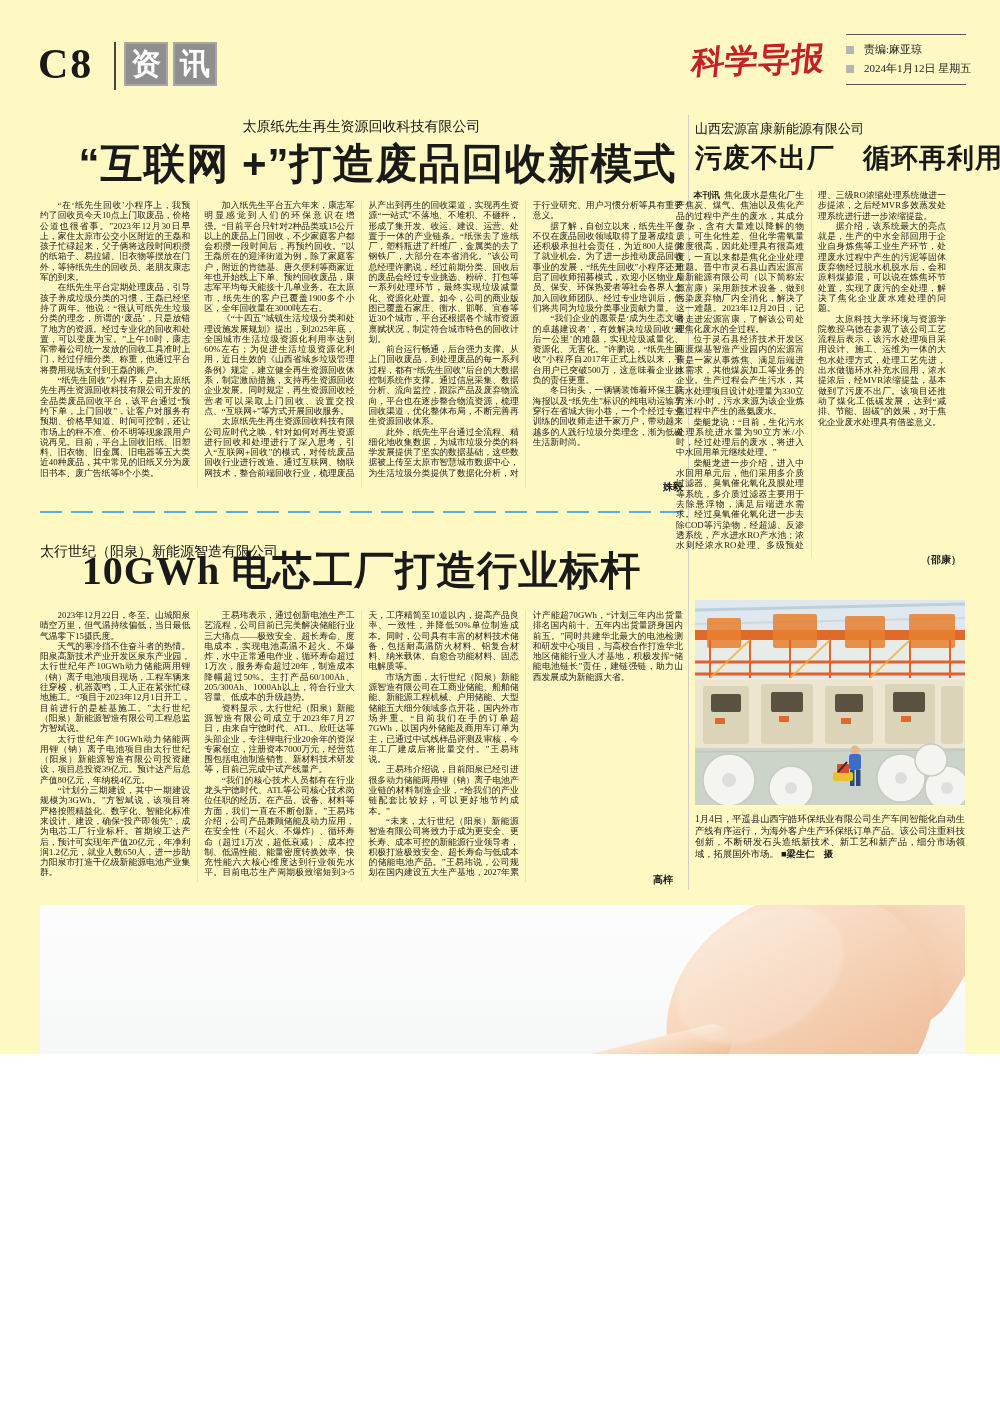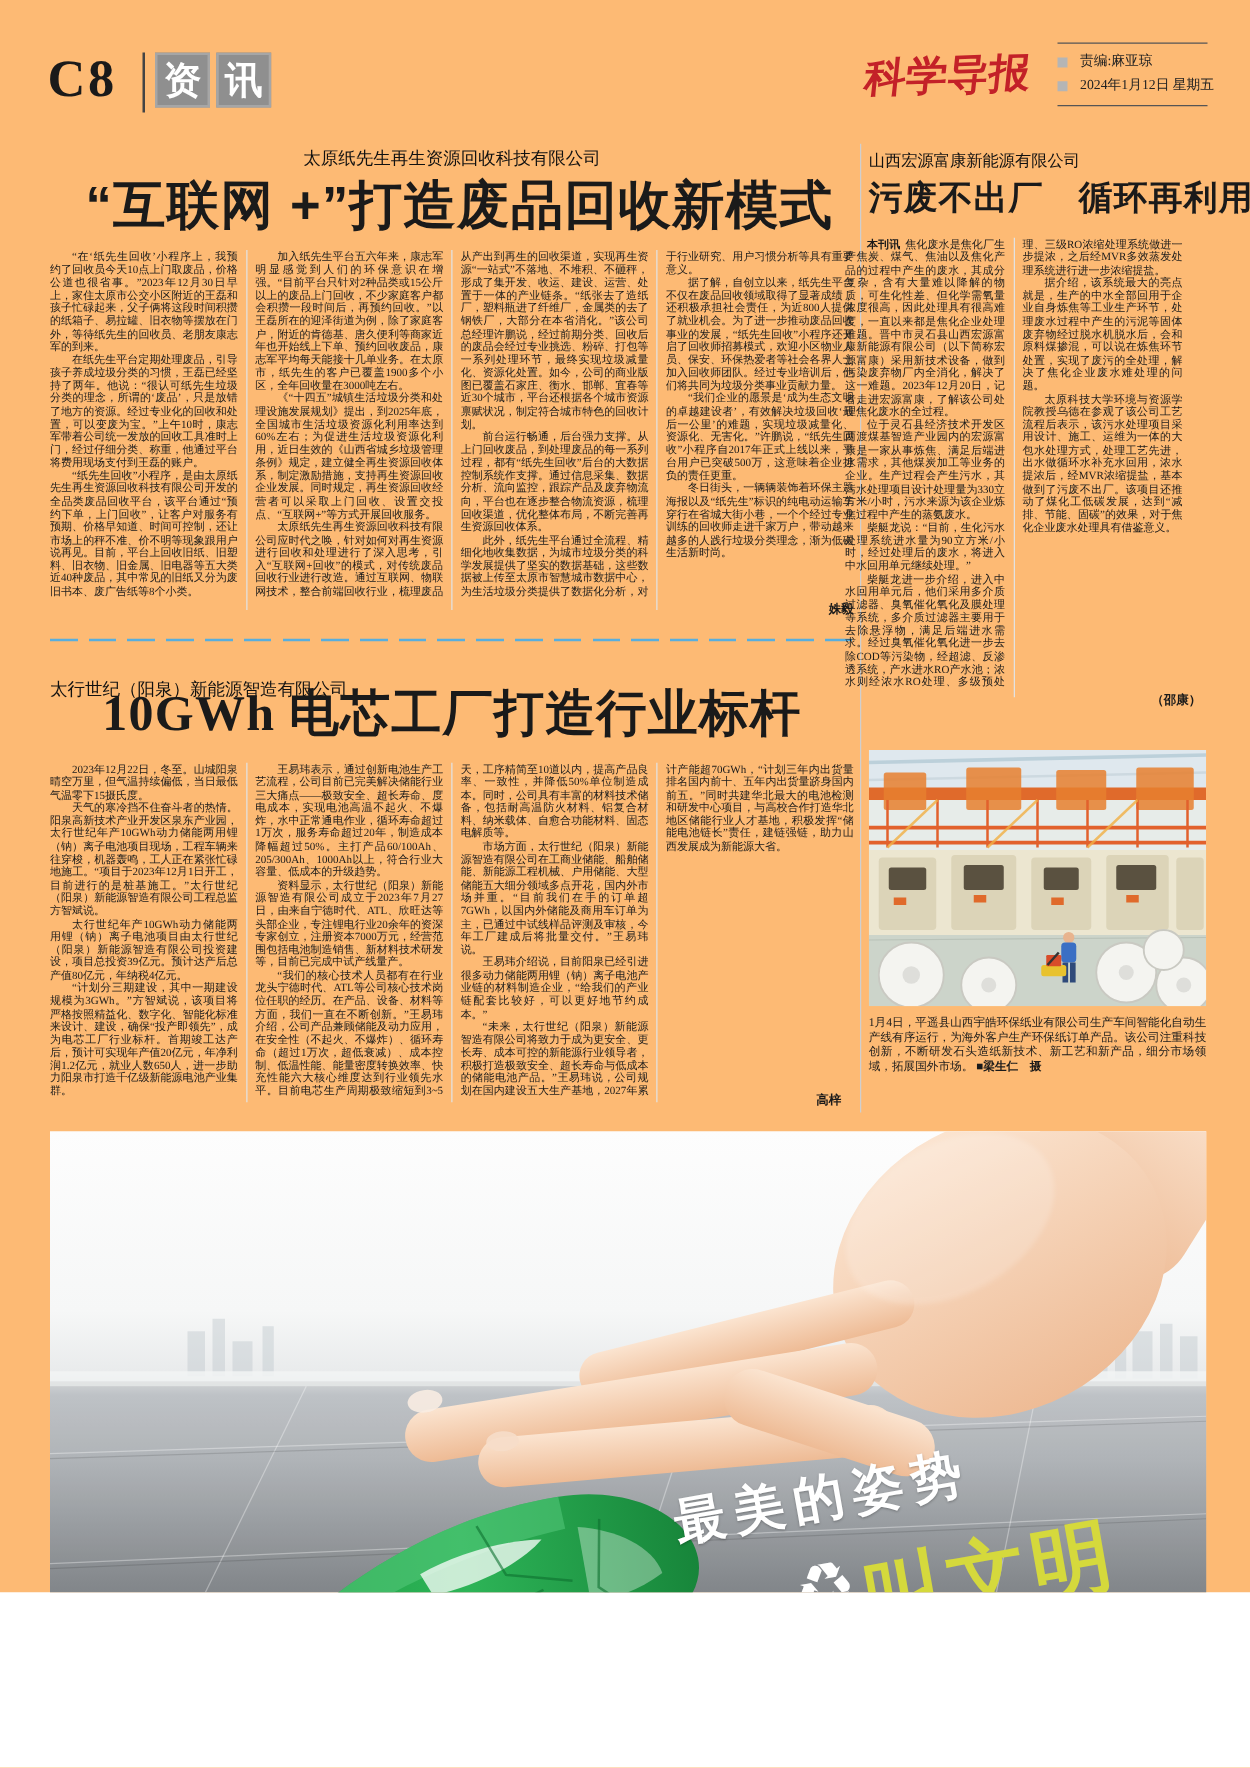--- a/index.html
+++ b/index.html
@@ -1,16 +1,16 @@
 <!DOCTYPE html>
 <html><head>
 <meta charset="utf-8">
 <style>
   html,body{margin:0;padding:0;background:#ffffff;}
-  #page{position:relative;width:1000px;height:1274px;background:#fdba74;overflow:hidden;
+  #page{position:relative;width:1000px;height:1054px;background:#fef9c3;overflow:hidden;
         font-family:"Liberation Serif","DejaVu Serif",serif;color:#1a1a1a;}
   .abs{position:absolute;}
 
   
   .page-no{left:38px;top:40px;font-size:42px;font-weight:bold;letter-spacing:2px;font-family:"Liberation Serif","DejaVu Serif",serif;}
   .head-vline{left:114px;top:42px;width:2px;height:48px;background:#444;}
   .sec-block{width:44px;height:44px;background:#8f8f8f;color:#fff;display:flex;align-items:center;justify-content:center;
              font-size:30px;font-weight:bold;box-shadow:inset 0 0 0 2px #a6a6a6;}
   .masthead{left:692px;top:38px;width:150px;color:#c32128;font-size:33px;font-weight:bold;
             transform:skewX(-8deg) rotate(-2deg);font-family:"Liberation Serif","DejaVu Serif",serif;white-space:nowrap;}
@@ -23,21 +23,21 @@
   
   .kicker{font-size:14px;color:#111;}
   .body-text{font-size:8.8px;line-height:10.3px;text-align:justify;overflow:hidden;}
   .body-text p{margin:0;text-indent:2em;}
   .byline{font-size:10px;font-weight:bold;text-align:right;padding-right:4px;margin-top:1px;}
   .lead-tag{font-weight:bold;margin-right:4px;}
   .vdiv{left:688px;top:115px;width:1px;height:775px;background:#cfcfcf;}
 
   
   .a1-kicker{left:40px;top:118px;width:643px;text-align:center;}
-  .a1-head{left:46px;top:136px;width:643px;text-align:center;font-size:42px;font-weight:900;
+  .a1-head{left:56px;top:136px;width:643px;text-align:center;font-size:42px;font-weight:900;
            font-family:"Liberation Sans","DejaVu Sans",sans-serif;letter-spacing:1px;white-space:nowrap;}
   .a1-body{left:40px;top:200px;width:643px;height:288px;column-count:4;column-gap:14px;column-fill:auto;column-rule:1px solid #e2e2e2;}
   .a1-byline{left:40px;top:479px;width:643px;}
 
   
   .blue-dash{left:40px;top:511px;width:643px;height:2px;
              background:repeating-linear-gradient(90deg,#58aedd 0 22px,transparent 22px 31px);}
 
   
   .a2-kicker{left:40px;top:524px;width:643px;text-align:left;margin-top:19px;}

